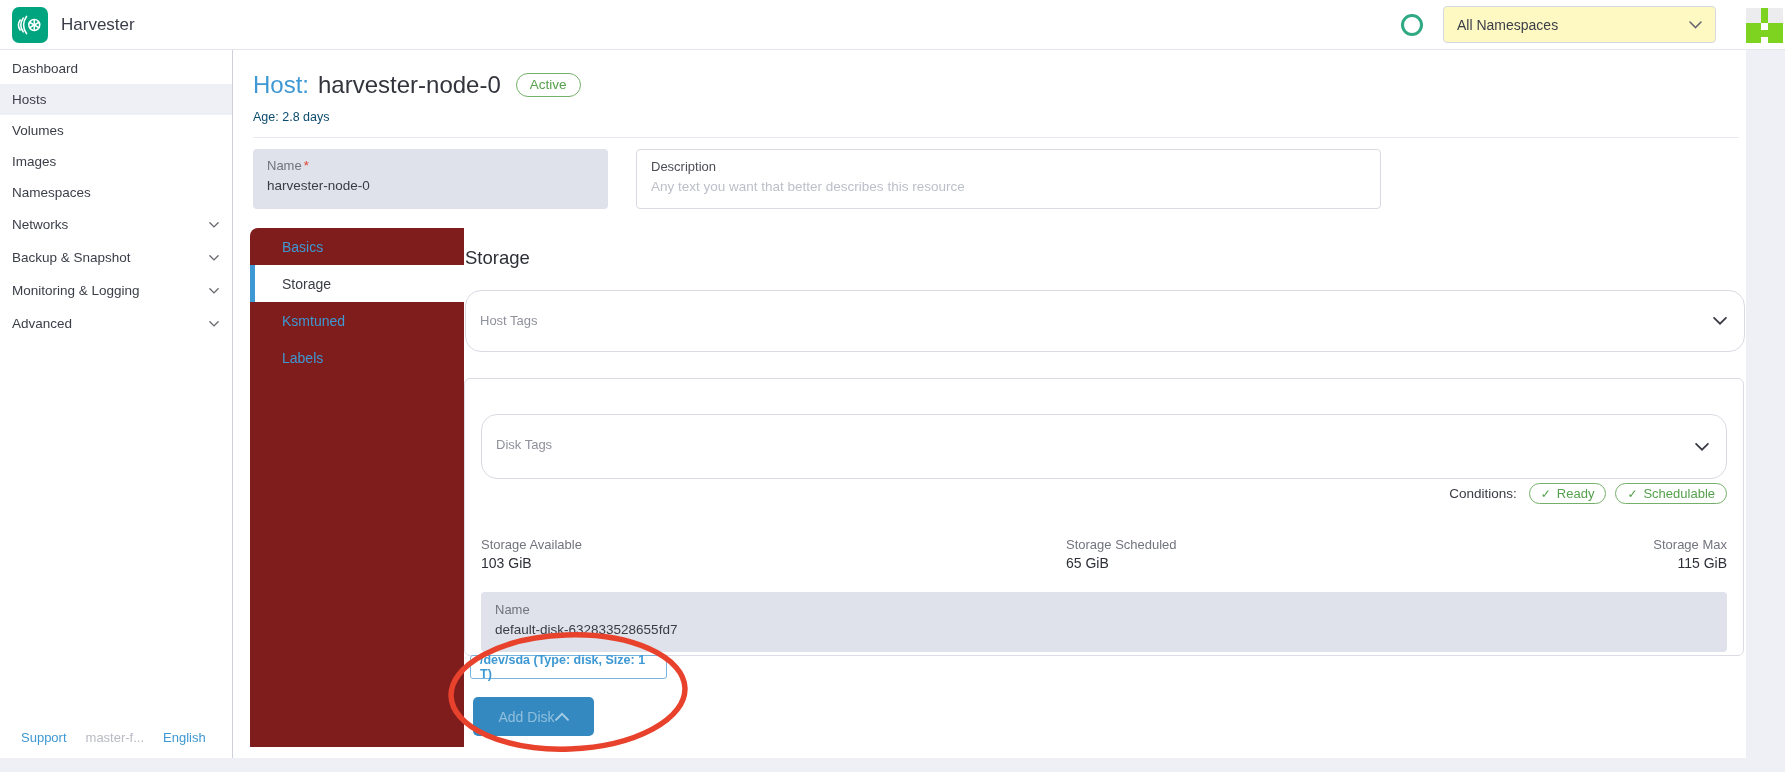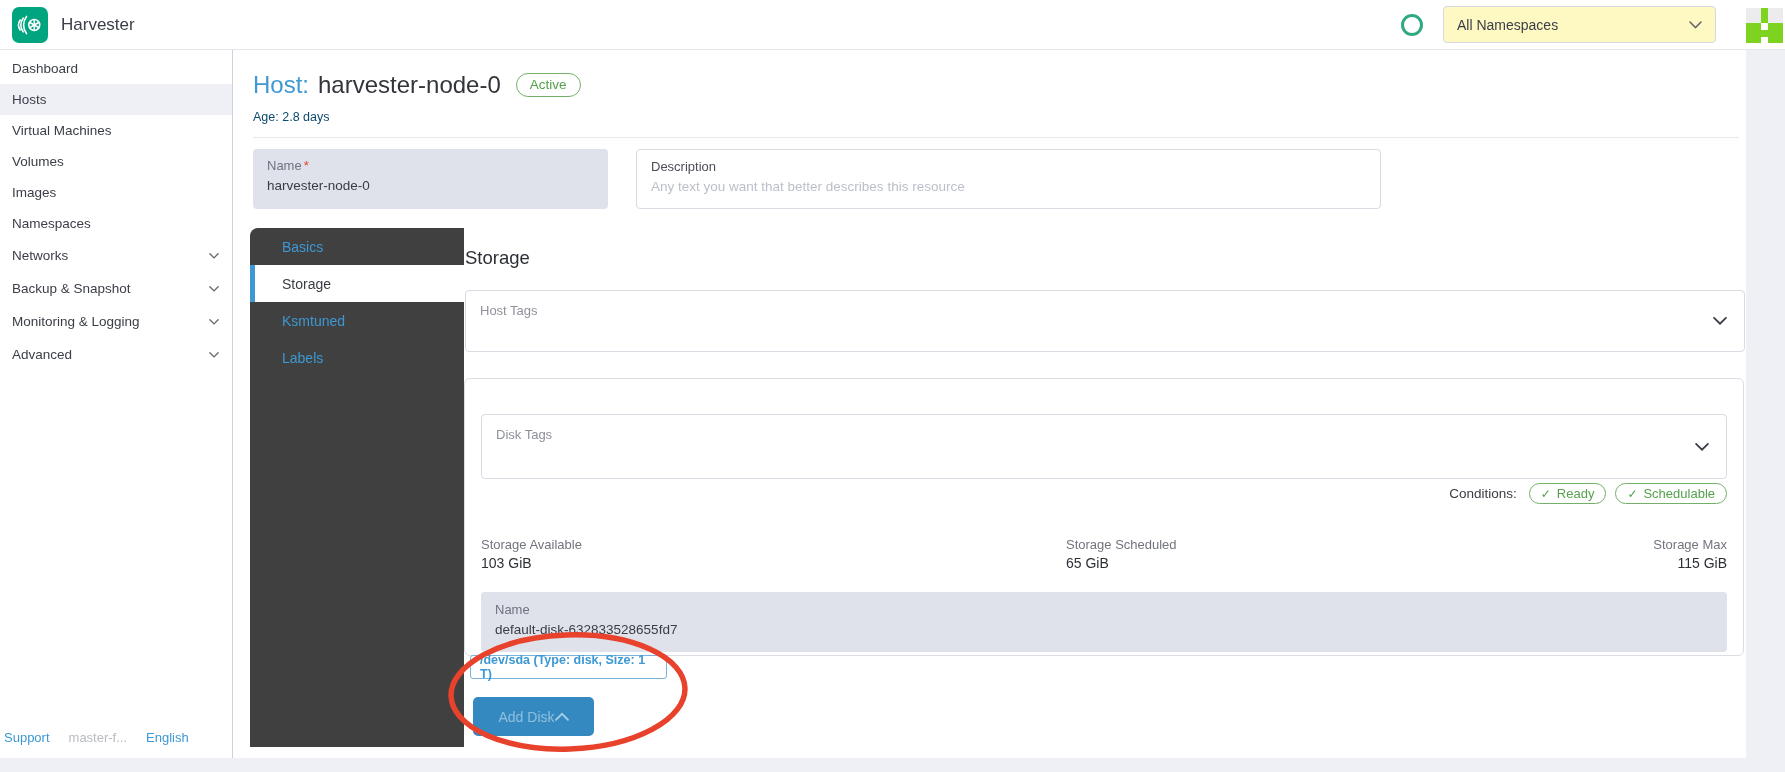--- a/index.html
+++ b/index.html
@@ -20,21 +20,21 @@
   .av-4 { left:0; top:46%; width:100%; height:54%; background:#7ed321; }
   .av-5 { left:40%; top:46%; width:20%; height:18%; background:#fff; }
   .av-6 { left:40%; top:84%; width:20%; height:16%; background:#fff; }
 
   
   .sidebar { position:absolute; left:0; top:50px; width:233px; height:708px; background:#fff; border-right:1px solid #d0d2d9; z-index:5; padding-top:3px; }
   .nav-item { height:31px; display:flex; align-items:center; justify-content:space-between; padding:0 13px 0 12px; font-size:13.5px; color:#3b3e48; cursor:pointer; }
   .nav-item.group { height:33px; }
   .nav-item.active { background:#eef0f5; }
   .nav-chev { color:#67696f; display:flex; }
-  .side-footer { position:absolute; left:4px; bottom:13px; display:flex; gap:19px; font-size:13px; align-items:center; }
+  .side-footer { position:absolute; left:21px; bottom:13px; display:flex; gap:19px; font-size:13px; align-items:center; }
   .lnk { color:#3d98d3; cursor:pointer; }
   .ver { color:#b9bbc4; }
 
   
   .main { position:absolute; left:233px; top:50px; width:1513px; height:708px; background:#fff; }
 
   .title-row { position:absolute; left:20px; top:21px; display:flex; align-items:center; font-size:24px; }
   .t-type { color:#3d98d3; }
   .t-name { color:#33353c; margin-left:9px; }
   .badge-active { margin-left:15px; border:1.5px solid #74b069; color:#55a04c; border-radius:14px; padding:2px 13px; font-size:13.5px; line-height:18px; background:#fff; }
@@ -45,27 +45,27 @@
   .fb-disabled { background:#dfe2ea; }
   .fb-name { left:20px; width:355px; }
   .fb-desc { left:403px; width:745px; background:#fff; border:1px solid #d9dbe3; cursor:text; }
   .f-label { font-size:13px; color:#70727d; }
   .f-label .req { color:#e0432f; margin-left:2px; }
   .fb-desc .f-label { color:#4c4e57; }
   .f-value { font-size:13.5px; color:#3a3c44; margin-top:5px; }
   .f-placeholder { font-size:13.5px; color:#bcbfc9; margin-top:5px; }
 
   
-  .tabs-col { position:absolute; left:17px; top:178px; width:214px; height:519px; background:#404040; border-top-left-radius:8px; }
+  .tabs-col { position:absolute; left:17px; top:178px; width:214px; height:519px; background:#7f1d1d; border-top-left-radius:8px; }
   .tab { height:37px; display:flex; align-items:center; padding-left:32px; font-size:14px; color:#3d98d3; cursor:pointer; }
   .tab.active { background:#fff; color:#3a3c44; border-left:5px solid #3d98d3; padding-left:27px; }
 
   
   .sec-heading { position:absolute; left:232px; top:197px; font-size:18.5px; font-weight:500; color:#2d2f36; }
-  .select-box { position:absolute; background:#fff; border:1px solid #d9dbe3; border-radius:4px; padding:12px 14px; cursor:pointer; }
+  .select-box { position:absolute; background:#fff; border:1px solid #d9dbe3; border-radius:16px; padding:22px 14px; cursor:pointer; }
   .sel-host { left:232px; top:240px; width:1280px; height:62px; }
   .sel-label { font-size:13px; color:#8f919b; }
   .sel-chev { position:absolute; right:17px; top:50%; transform:translateY(-50%); color:#3a3c44; display:flex; }
 
   .group-box { position:absolute; left:231px; top:328px; width:1280px; height:278px; border:1px solid #dbdde5; border-radius:6px; background:#fff; }
   .sel-disk { left:16px; top:35px; right:16px; height:65px; }
   .conditions-row { position:absolute; right:16px; top:104px; display:flex; align-items:center; gap:9px;margin-left:39px; }
   .cond-label { font-size:13.5px; color:#3a3c44; font-weight:500; margin-right:3px; }
   .pill { display:inline-flex; align-items:center; gap:6px; border:1.5px solid #74b069; color:#55a04c; border-radius:13px; padding:2px 11px; font-size:13px; background:#fff; }
   .pill .chk { font-size:12px; }
@@ -128,23 +128,20 @@
   </header>
 
   <aside class="sidebar">
     <div class="nav-item">
         <span>Dashboard</span>
       </div>
     <div class="nav-item active">
         <span>Hosts</span>
       </div>
     <div class="nav-item">
-        <span>Virtual Machines</span>
-      </div>
-    <div class="nav-item">
         <span>Volumes</span>
       </div>
     <div class="nav-item">
         <span>Images</span>
       </div>
     <div class="nav-item">
         <span>Namespaces</span>
       </div>
     <div class="nav-item group">
       <span>Networks</span>

